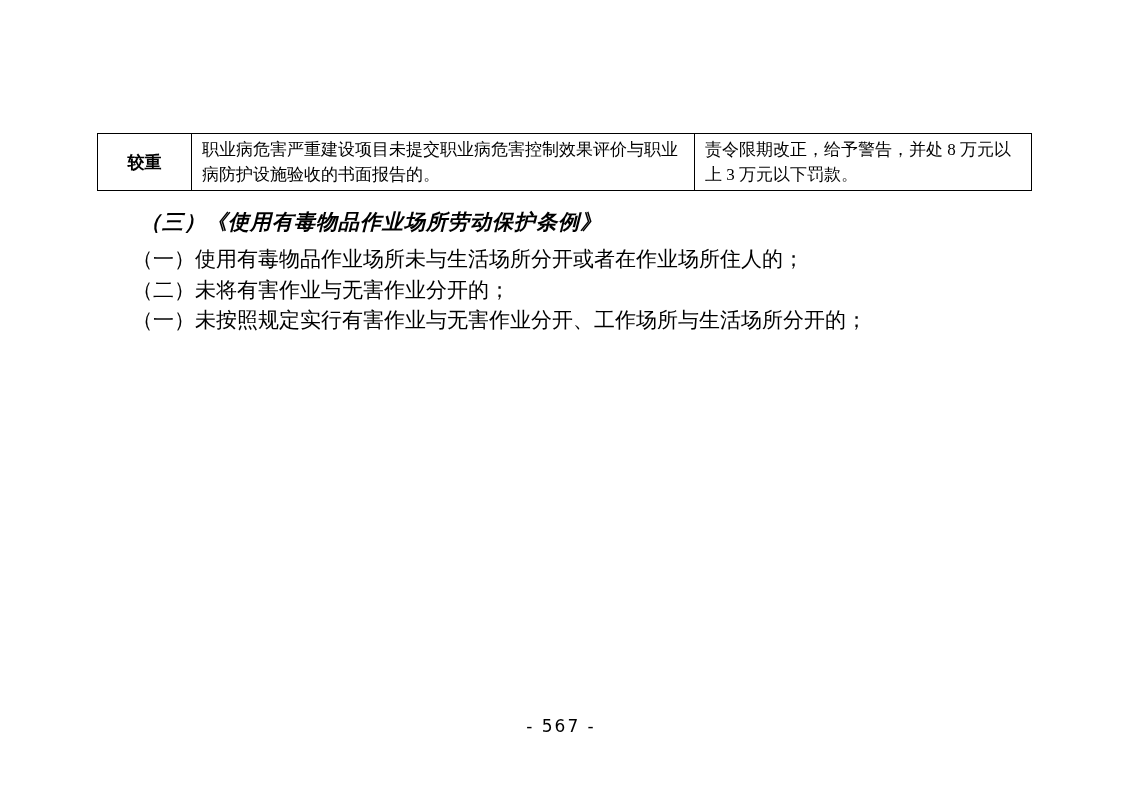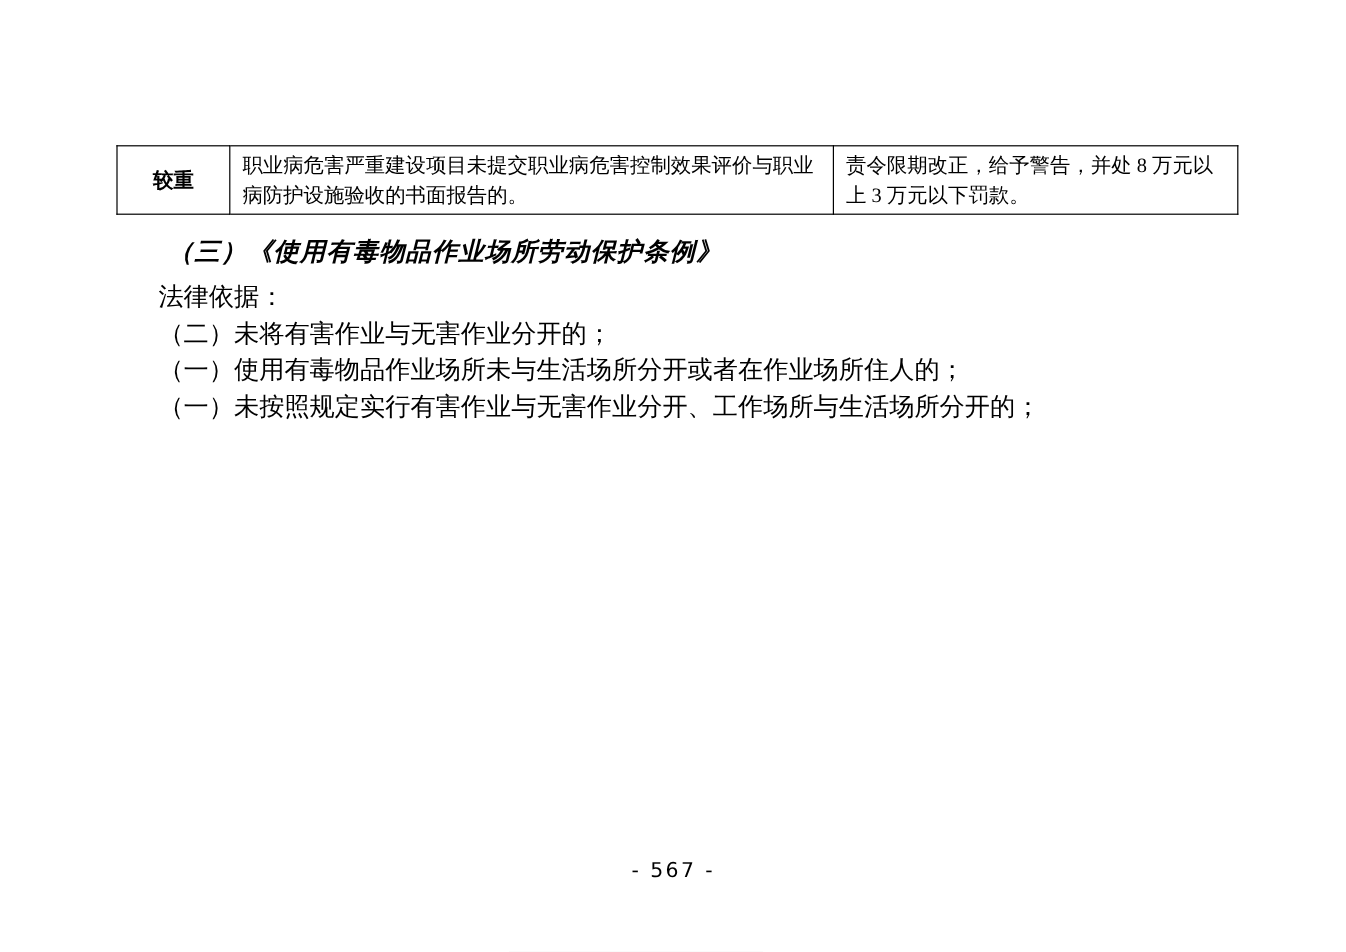--- a/index.html
+++ b/index.html
@@ -9,21 +9,21 @@
     width: 1122px;
     height: 793px;
     background: #ffffff;
     overflow: hidden;
     font-family: "Liberation Serif", serif;
     color: #000;
   }
   .content {
     position: absolute;
     left: 90px;
-    top: 0;
+    top: 12px;
     width: 940px;
   }
   table.penalty-table {
     border-collapse: collapse;
     table-layout: fixed;
     margin: 121px 0 0 7px;
     width: 931px;
   }
   table.penalty-table td {
     border: 1px solid #000;
@@ -91,22 +91,21 @@
           <td class="col-violation">职业病危害严重建设项目未提交职业病危害控制效果评价与职业病防护设施验收的书面报告的。</td>
           <td class="col-penalty">责令限期改正，给予警告，并处 8 万元以上 3 万元以下罚款。</td>
         </tr>
       </tbody>
     </table>
 
     <div class="section-heading">（三）《使用有毒物品作业场所劳动保护条例》</div>
 
 
     <div class="body-text">
-      <p>法律依据：</p>
+      <p>（一）使用有毒物品作业场所未与生活场所分开或者在作业场所住人的；</p>
       <p>（二）未将有害作业与无害作业分开的；</p>
-      <p>（一）使用有毒物品作业场所未与生活场所分开或者在作业场所住人的；</p>
       <p>（一）未按照规定实行有害作业与无害作业分开、工作场所与生活场所分开的；</p>
     </div>
 
   </div>
 
   <div class="page-number">- 567 -</div>
 </div>
 
 </body></html>

